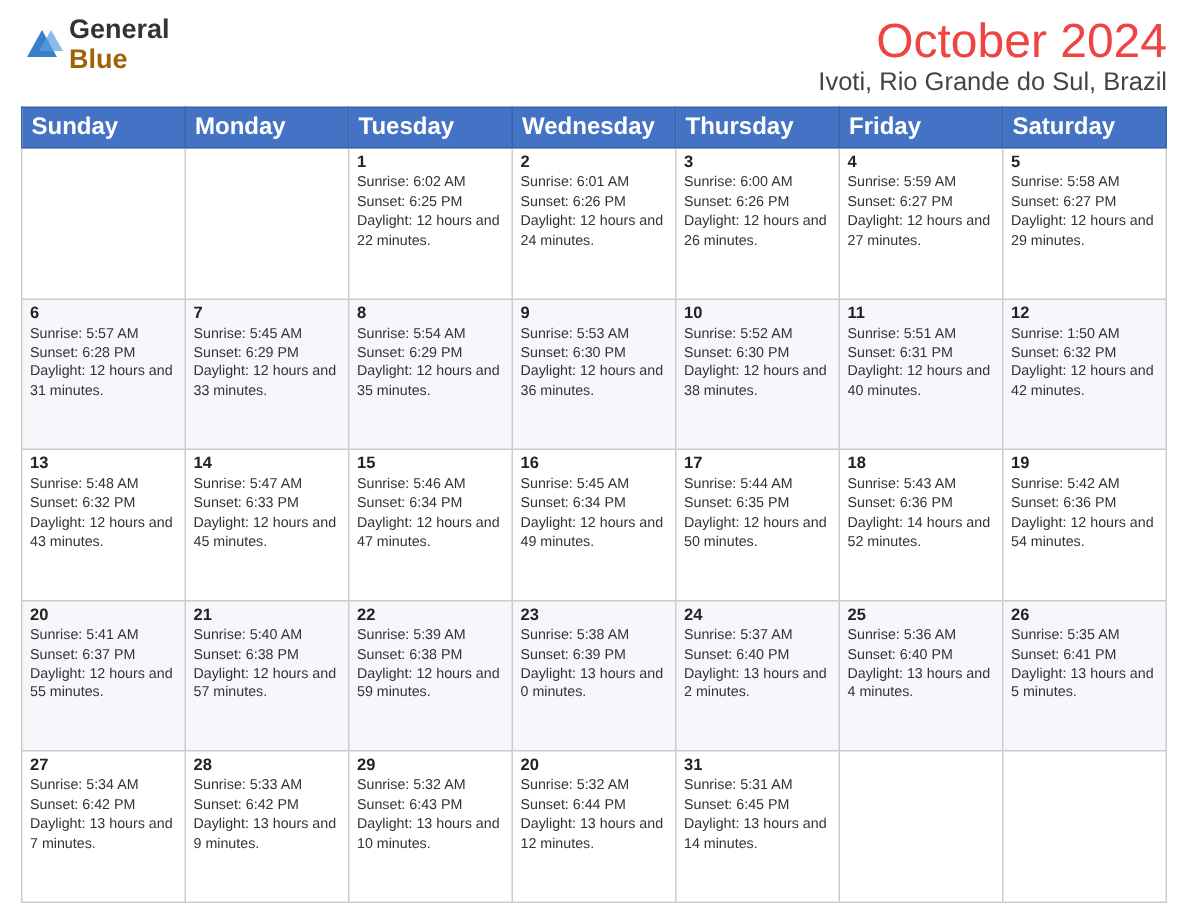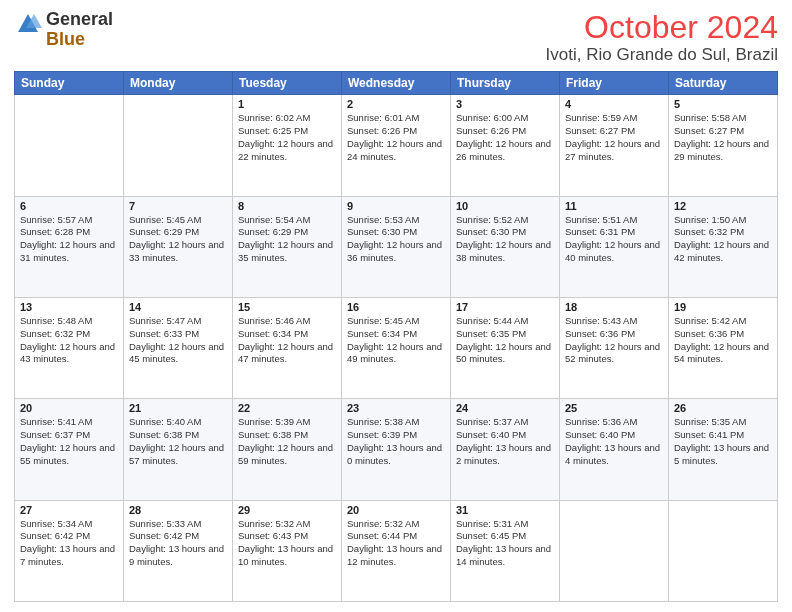--- a/index.html
+++ b/index.html
@@ -19,21 +19,21 @@
       padding: 10px 14px 10px 14px;
     }
     .header {
       display: flex;
       justify-content: space-between;
       align-items: flex-start;
       margin-bottom: 6px;
     }
     .logo {
       display: flex;
-      align-items: flex-start;
+      align-items: center;
       gap: 4px;
     }
     .logo-text {
       font-size: 18px;
       font-weight: bold;
       line-height: 1.1;
     }
     .logo-general { color: #333; }
     .logo-blue { color: #a16207; }
     .logo-icon {
@@ -56,21 +56,21 @@
     .calendar {
       width: 100%;
       border-collapse: collapse;
       flex: 1;
     }
     .calendar th {
       background: #4472c4;
       color: #fff;
       text-align: left;
       padding: 4px 6px;
-      font-size: 12px;
+      font-size: 16px;
       border: 1px solid #3a62a8;
     }
     .calendar td {
       border: 1px solid #ccc;
       vertical-align: top;
       padding: 3px 5px;
       font-size: 9.5px;
       color: #333;
       width: calc(100% / 7);
       min-height: 70px;
@@ -238,21 +238,21 @@
           <td>
             <span class="day-num">17</span>
             <span class="cell-line">Sunrise: 5:44 AM</span>
             <span class="cell-line">Sunset: 6:35 PM</span>
             <span class="cell-line">Daylight: 12 hours and 50 minutes.</span>
           </td>
           <td>
             <span class="day-num">18</span>
             <span class="cell-line">Sunrise: 5:43 AM</span>
             <span class="cell-line">Sunset: 6:36 PM</span>
-            <span class="cell-line">Daylight: 12 hours and 52 minutes.</span>
+            <span class="cell-line">Daylight: 14 hours and 52 minutes.</span>
           </td>
           <td>
             <span class="day-num">19</span>
             <span class="cell-line">Sunrise: 5:42 AM</span>
             <span class="cell-line">Sunset: 6:36 PM</span>
             <span class="cell-line">Daylight: 12 hours and 54 minutes.</span>
           </td>
         </tr>
         <tr>
           <td>

